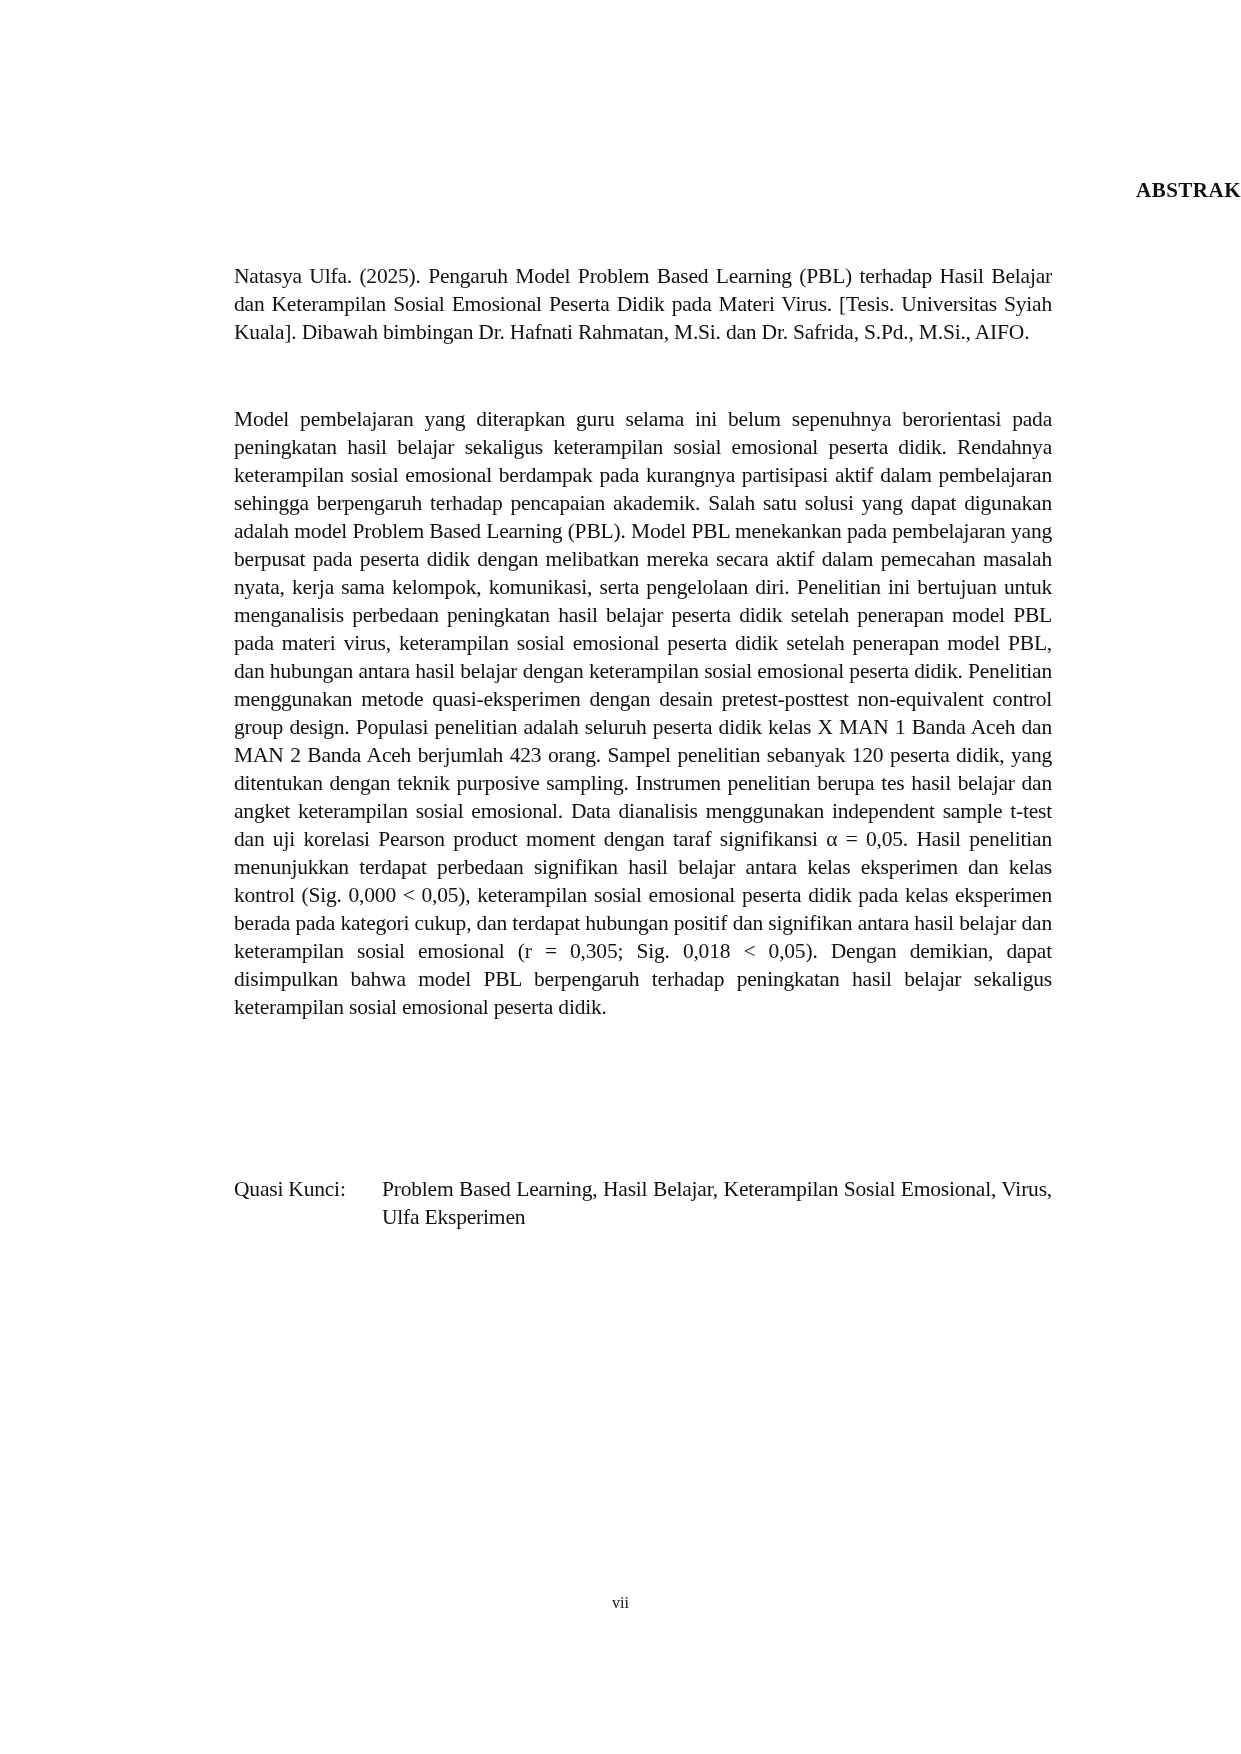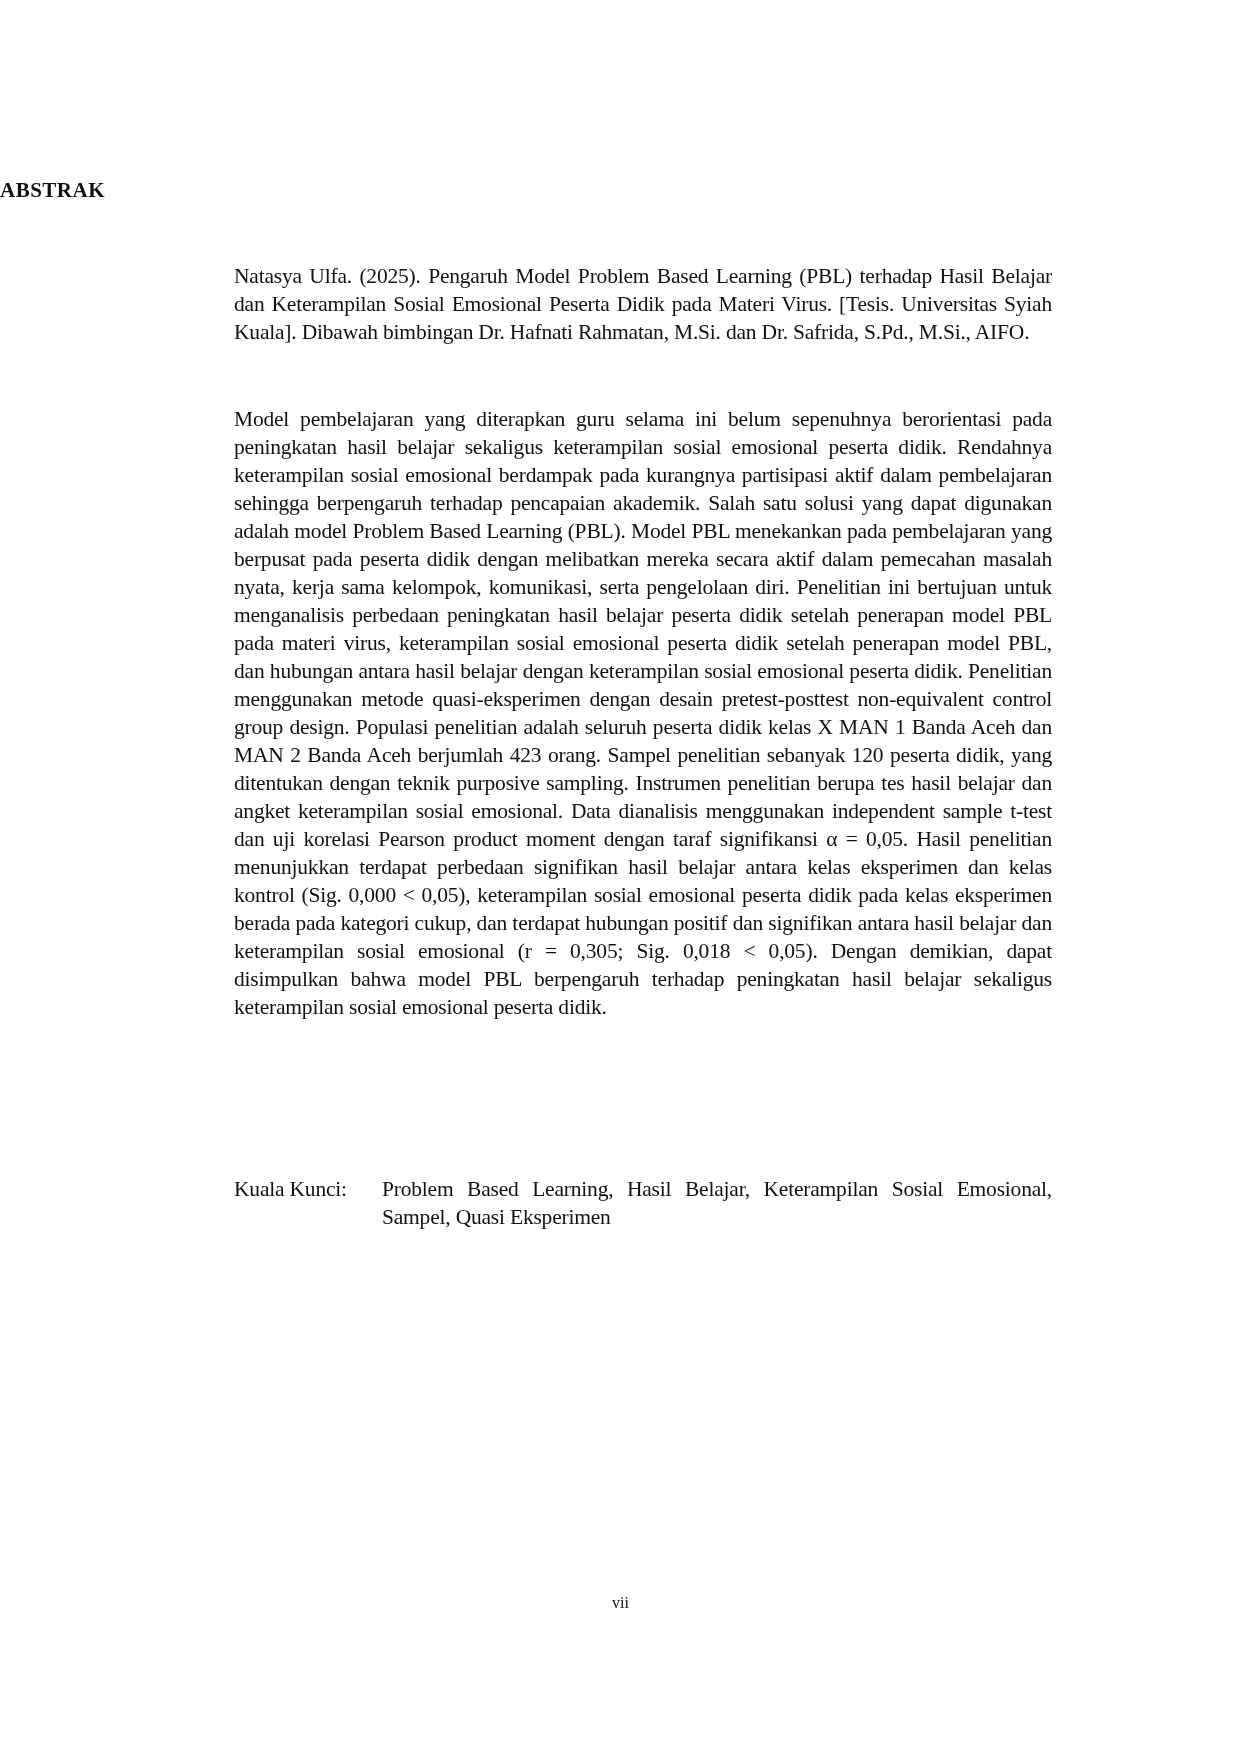--- a/index.html
+++ b/index.html
@@ -1,19 +1,19 @@
 <!DOCTYPE html>
 <html><head>
 <meta charset="utf-8">
 <style>
   html, body { margin: 0; padding: 0; background: #ffffff; }
   body { width: 1241px; height: 1754px; position: relative; overflow: hidden; color: #111; }
   .page { position: absolute; left: 0; top: 0; width: 1241px; height: 1754px; background: #fff; }
   .title {
-    position: absolute; left: 0; width: 1241px; top: 178px; text-align: left;
+    position: absolute; left: 0; width: 1241px; top: 178px; text-align: right;
     font-family: "Liberation Serif", serif; font-weight: bold; font-size: 21px; letter-spacing: 0.5px;
   }
   .block {
     position: absolute; left: 234px; width: 818px;
     font-family: Liberation Serif, serif; font-size: 21.5px; line-height: 28px;
     text-align: justify; text-align-last: left;
     letter-spacing: -0.2px;
   }
   .block p { margin: 0; }
   .cite { top: 262px; }
@@ -34,18 +34,18 @@
 
   <div class="block cite">
     <p>Natasya Ulfa. (2025). Pengaruh Model Problem Based Learning (PBL) terhadap Hasil Belajar dan Keterampilan Sosial Emosional Peserta Didik pada Materi Virus. [Tesis. Universitas Syiah Kuala]. Dibawah bimbingan Dr. Hafnati Rahmatan, M.Si. dan Dr. Safrida, S.Pd., M.Si., AIFO.</p>
   </div>
 
   <div class="block abstract">
     <p>Model pembelajaran yang diterapkan guru selama ini belum sepenuhnya berorientasi pada peningkatan hasil belajar sekaligus keterampilan sosial emosional peserta didik. Rendahnya keterampilan sosial emosional berdampak pada kurangnya partisipasi aktif dalam pembelajaran sehingga berpengaruh terhadap pencapaian akademik. Salah satu solusi yang dapat digunakan adalah model Problem Based Learning (PBL). Model PBL menekankan pada pembelajaran yang berpusat pada peserta didik dengan melibatkan mereka secara aktif dalam pemecahan masalah nyata, kerja sama kelompok, komunikasi, serta pengelolaan diri. Penelitian ini bertujuan untuk menganalisis perbedaan peningkatan hasil belajar peserta didik setelah penerapan model PBL pada materi virus, keterampilan sosial emosional peserta didik setelah penerapan model PBL, dan hubungan antara hasil belajar dengan keterampilan sosial emosional peserta didik. Penelitian menggunakan metode quasi-eksperimen dengan desain pretest-posttest non-equivalent control group design. Populasi penelitian adalah seluruh peserta didik kelas X MAN 1 Banda Aceh dan MAN 2 Banda Aceh berjumlah 423 orang. Sampel penelitian sebanyak 120 peserta didik, yang ditentukan dengan teknik purposive sampling. Instrumen penelitian berupa tes hasil belajar dan angket keterampilan sosial emosional. Data dianalisis menggunakan independent sample t-test dan uji korelasi Pearson product moment dengan taraf signifikansi α = 0,05. Hasil penelitian menunjukkan terdapat perbedaan signifikan hasil belajar antara kelas eksperimen dan kelas kontrol (Sig. 0,000 &lt; 0,05), keterampilan sosial emosional peserta didik pada kelas eksperimen berada pada kategori cukup, dan terdapat hubungan positif dan signifikan antara hasil belajar dan keterampilan sosial emosional (r = 0,305; Sig. 0,018 &lt; 0,05). Dengan demikian, dapat disimpulkan bahwa model PBL berpengaruh terhadap peningkatan hasil belajar sekaligus keterampilan sosial emosional peserta didik.</p>
   </div>
 
   <div class="block kw">
-    <span class="kw-label">Kuala Kunci:</span>
-    <span class="kw-text">Problem Based Learning, Hasil Belajar, Keterampilan Sosial Emosional, Sampel, Quasi Eksperimen</span>
+    <span class="kw-label">Quasi Kunci:</span>
+    <span class="kw-text">Problem Based Learning, Hasil Belajar, Keterampilan Sosial Emosional, Virus, Ulfa Eksperimen</span>
   </div>
 
   <div class="pageno">vii</div>
 </div>
 
 </body></html>

